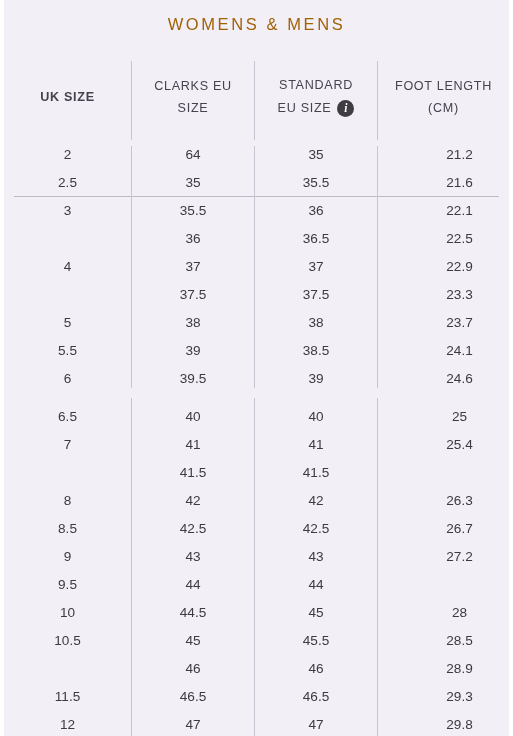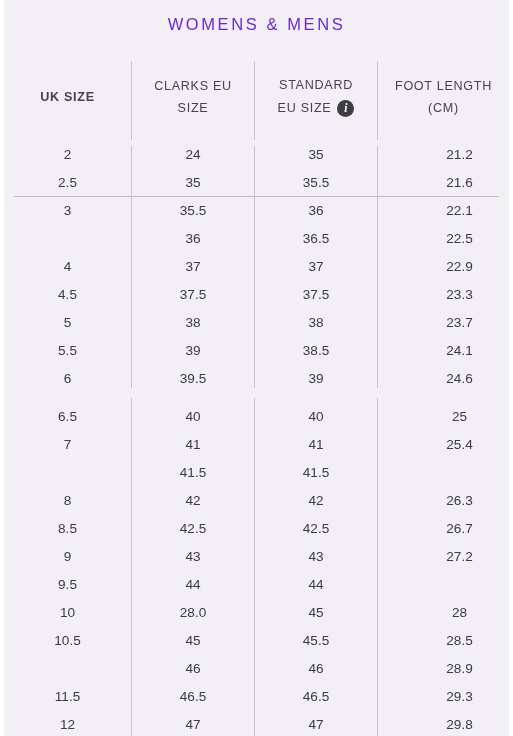--- a/index.html
+++ b/index.html
@@ -26,21 +26,21 @@
 
   
   .title {
     position: absolute;
     left: 0;
     top: 15px;
     width: 505px;
     text-align: center;
     font-size: 16.5px;
     letter-spacing: 2.6px;
-    color: #6d28d9;
+    color: #a16207;
     font-weight: 400;
     white-space: nowrap;
   }
 
   
   .table {
     position: absolute;
     left: 0;
     top: 56px;
     width: 505px;
@@ -197,21 +197,21 @@
     <div class="vdiv d2 seg-a"></div>
     <div class="vdiv d3 seg-a"></div>
 
     <div class="vdiv d1 seg-b"></div>
     <div class="vdiv d2 seg-b"></div>
     <div class="vdiv d3 seg-b"></div>
 
     <div class="body" id="table-body">
         <div class="row">
           <div class="cell c1">2</div>
-          <div class="cell c2">24</div>
+          <div class="cell c2">64</div>
           <div class="cell c3">35</div>
           <div class="cell c4">21.2</div>
         </div>
         <div class="row">
           <div class="cell c1">2.5</div>
           <div class="cell c2">35</div>
           <div class="cell c3">35.5</div>
           <div class="cell c4">21.6</div>
         </div>
         <div class="row">
@@ -225,21 +225,20 @@
           <div class="cell c3">36.5</div>
           <div class="cell c4">22.5</div>
         </div>
         <div class="row">
           <div class="cell c1">4</div>
           <div class="cell c2">37</div>
           <div class="cell c3">37</div>
           <div class="cell c4">22.9</div>
         </div>
         <div class="row">
-          <div class="cell c1">4.5</div>
           <div class="cell c2">37.5</div>
           <div class="cell c3">37.5</div>
           <div class="cell c4">23.3</div>
         </div>
         <div class="row">
           <div class="cell c1">5</div>
           <div class="cell c2">38</div>
           <div class="cell c3">38</div>
           <div class="cell c4">23.7</div>
         </div>
@@ -289,21 +288,21 @@
           <div class="cell c3">43</div>
           <div class="cell c4">27.2</div>
         </div>
         <div class="row">
           <div class="cell c1">9.5</div>
           <div class="cell c2">44</div>
           <div class="cell c3">44</div>
         </div>
         <div class="row">
           <div class="cell c1">10</div>
-          <div class="cell c2">28.0</div>
+          <div class="cell c2">44.5</div>
           <div class="cell c3">45</div>
           <div class="cell c4">28</div>
         </div>
         <div class="row">
           <div class="cell c1">10.5</div>
           <div class="cell c2">45</div>
           <div class="cell c3">45.5</div>
           <div class="cell c4">28.5</div>
         </div>
         <div class="row">

